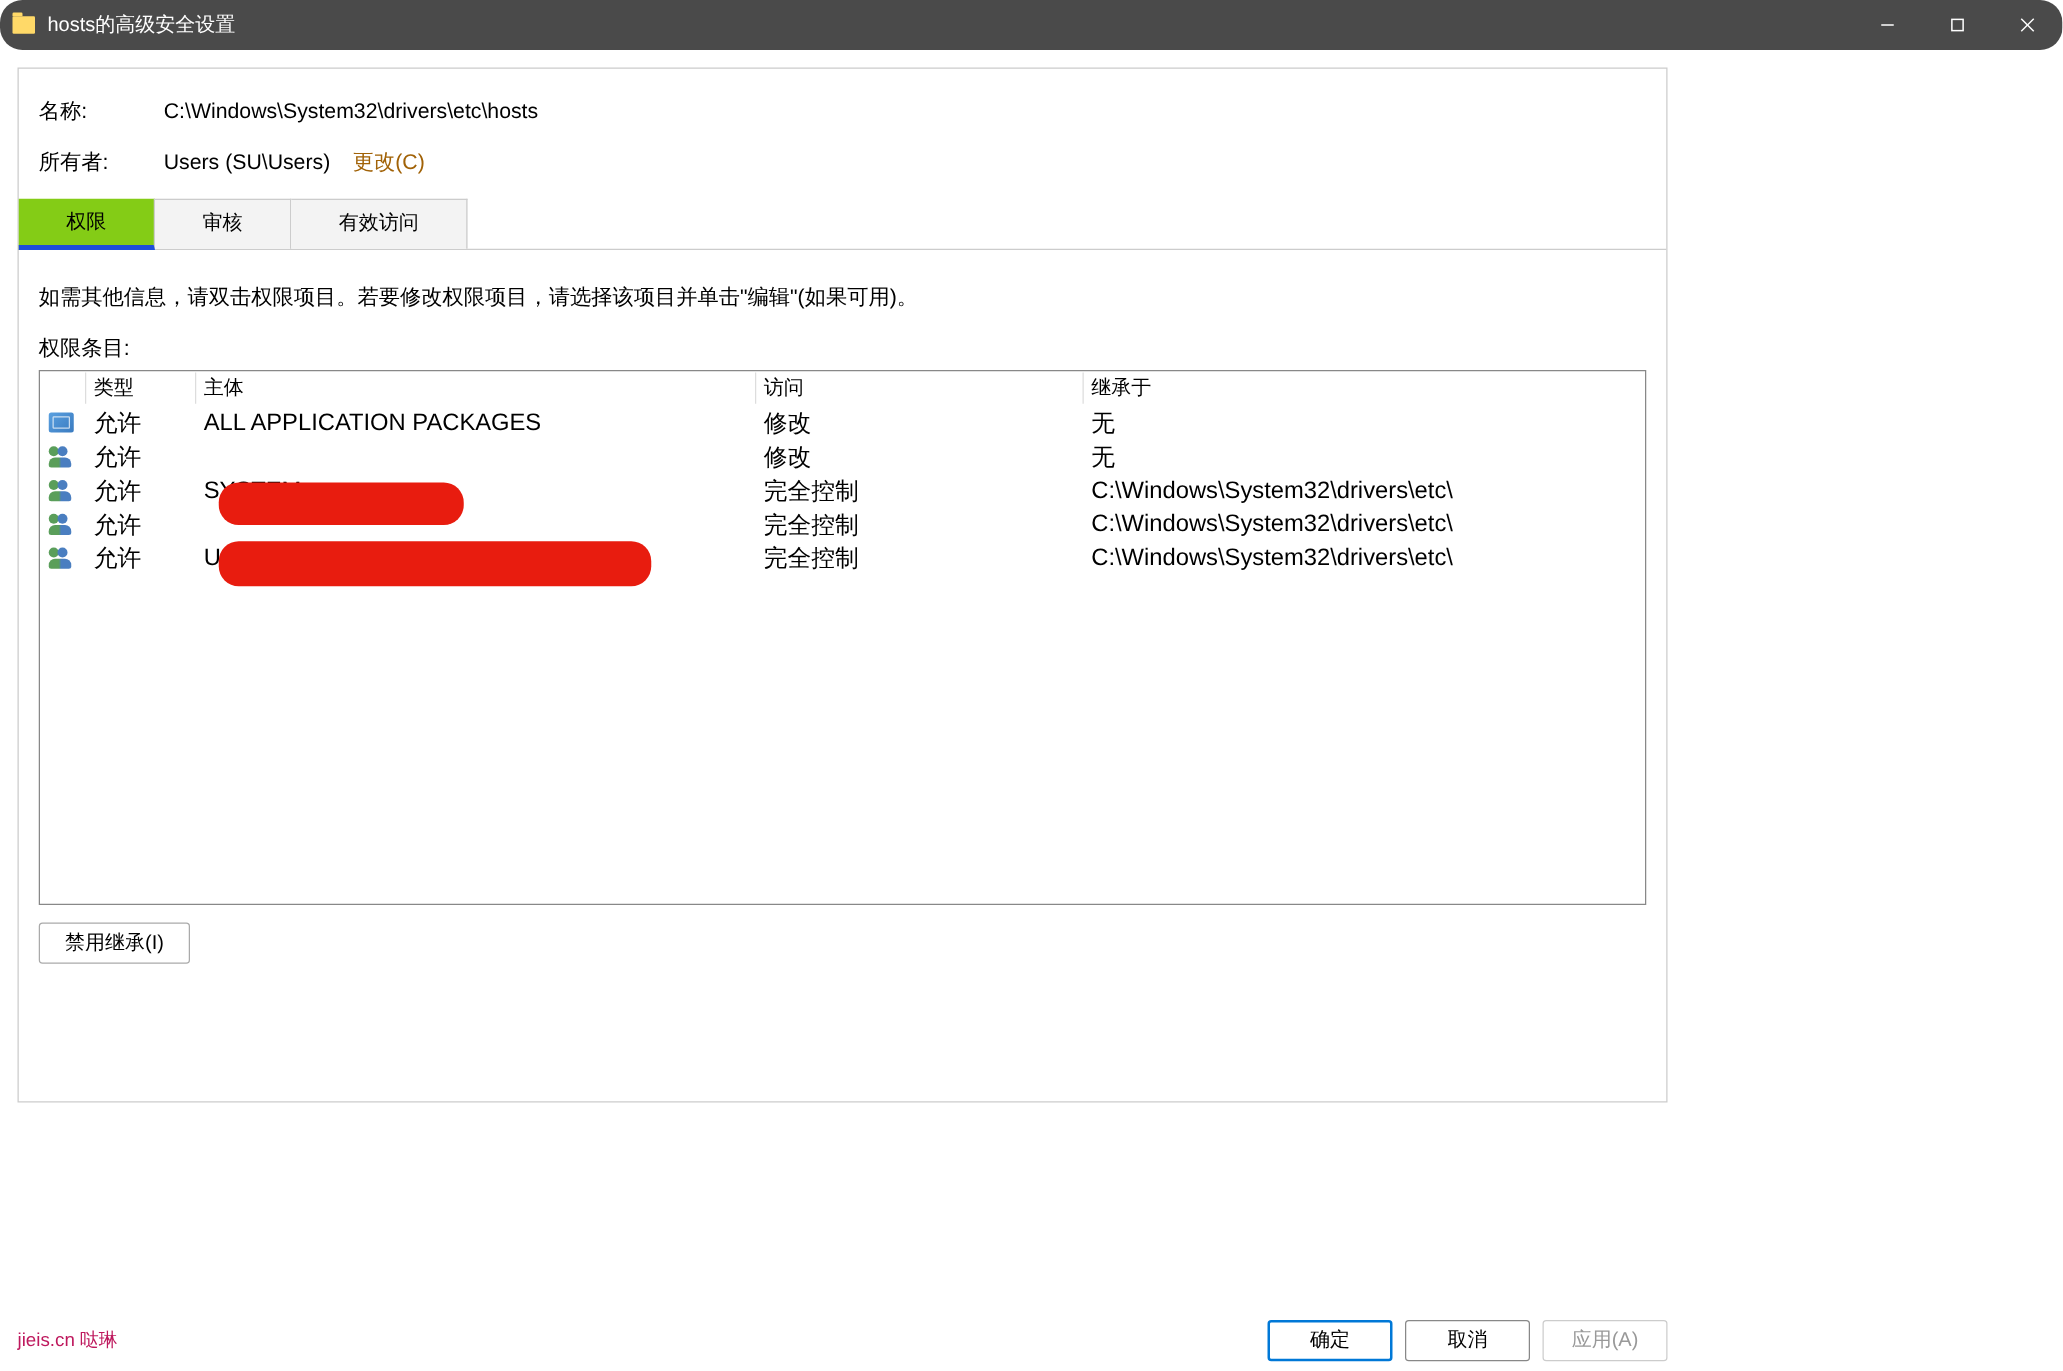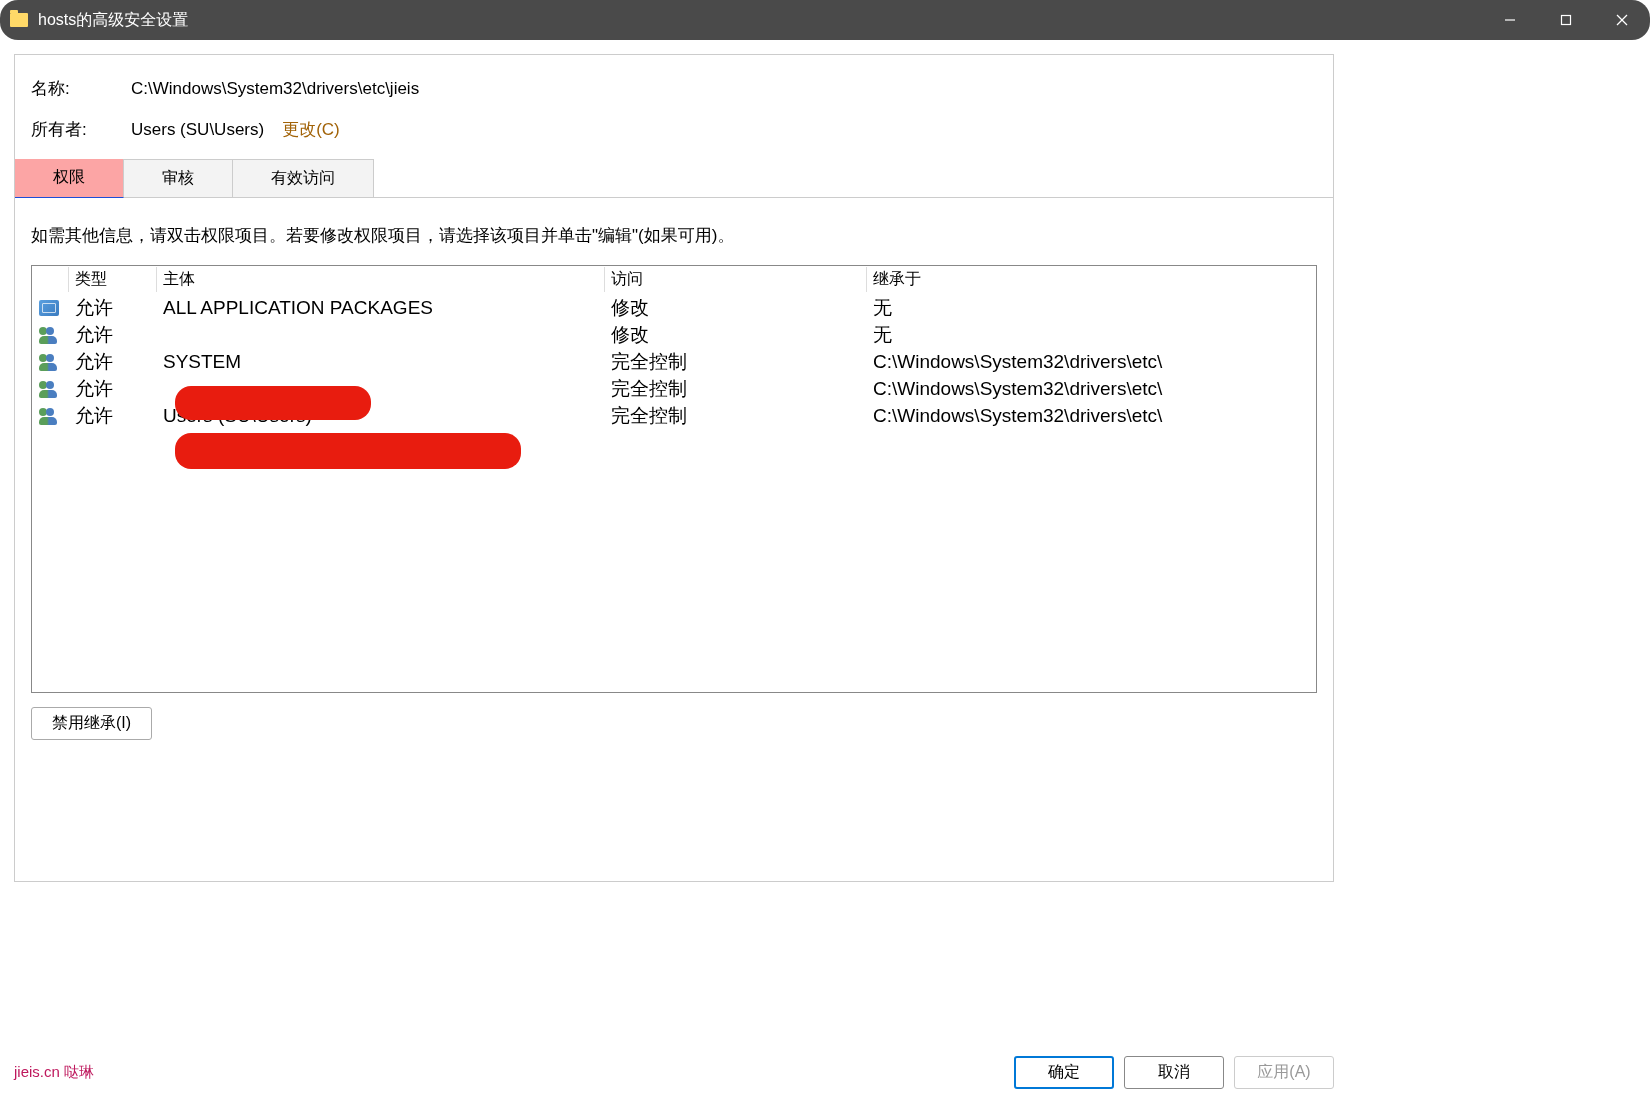--- a/index.html
+++ b/index.html
@@ -73,22 +73,22 @@
     }
     .tab {
       padding: 8px 38px;
       font-size: 16px;
       border-right: 1px solid #ccc;
       background: #f3f3f3;
       cursor: pointer;
       border-top: 1px solid #ccc;
     }
     .tab.active {
-      background: #fca5a5;
-      border-bottom: 1px solid #1d4ed8;
+      background: #84cc16;
+      border-bottom: 4px solid #1d4ed8;
       margin-bottom: -1px;
       border-top: none;
       border-left: none;
     }
     .tab:first-child { border-left: none; }
     .info-text { margin: 26px 0 18px 0; font-size: 17px; }
     .list-label { font-size: 17px; margin-bottom: 6px; }
     .perm-table {
       border: 1px solid #888;
       height: 428px;
@@ -239,36 +239,37 @@
         </svg>
     </div>
   </div>
 </div>
 
 <div class="workspace">
   <div class="dialog-body">
 
     <div class="field-row">
       <div class="field-label">名称:</div>
-      <div class="field-value">C:\Windows\System32\drivers\etc\jieis</div>
+      <div class="field-value">C:\Windows\System32\drivers\etc\hosts</div>
     </div>
 
     <div class="field-row">
       <div class="field-label">所有者:</div>
       <div class="field-value">Users (SU\Users)</div>
       <a class="link-blue">更改(C)</a>
     </div>
 
     <div class="tabs">
       <div class="tab active">权限</div>
       <div class="tab">审核</div>
       <div class="tab">有效访问</div>
     </div>
 
     <div class="info-text">如需其他信息，请双击权限项目。若要修改权限项目，请选择该项目并单击"编辑"(如果可用)。</div>
+    <div class="list-label">权限条目:</div>
 
     <div class="perm-table">
       <div class="perm-header">
         <div class="col-icon"></div>
         <div class="col-type">类型</div>
         <div class="col-principal">主体</div>
         <div class="col-access">访问</div>
         <div class="col-inherit">继承于</div>
       </div>
       <div id="perm-rows">

